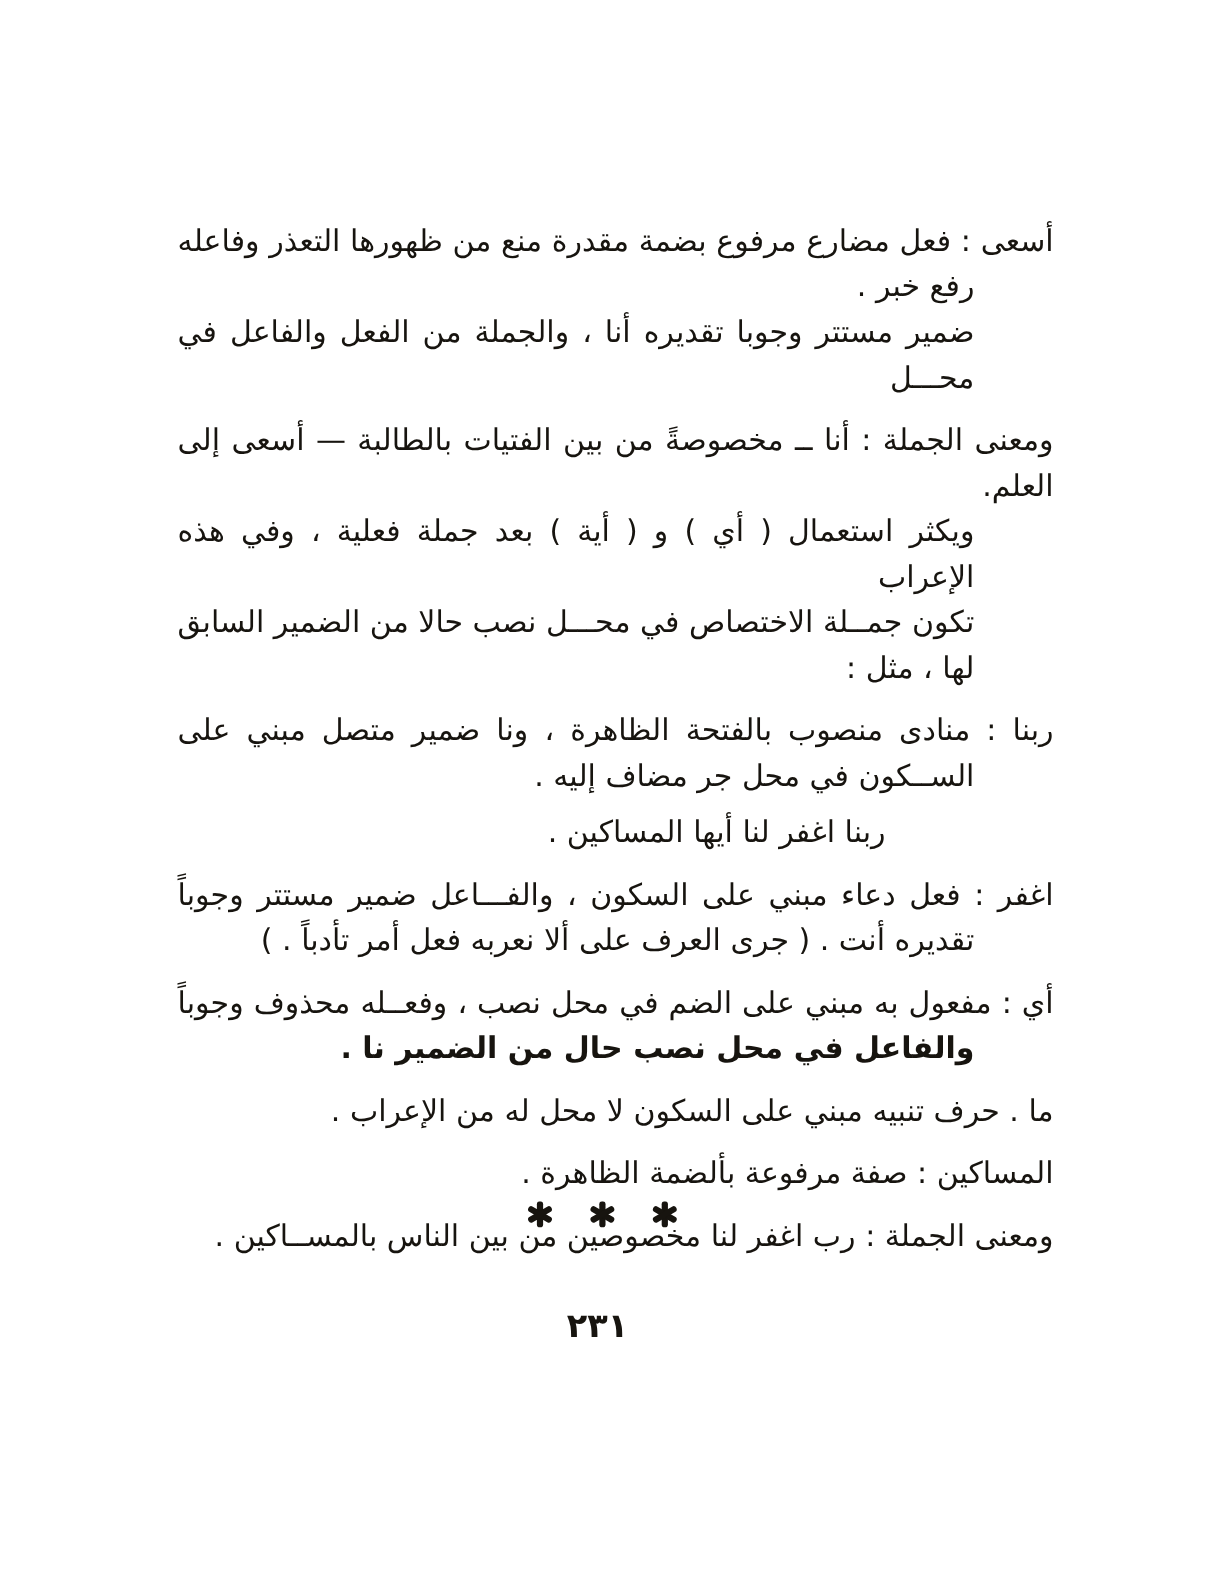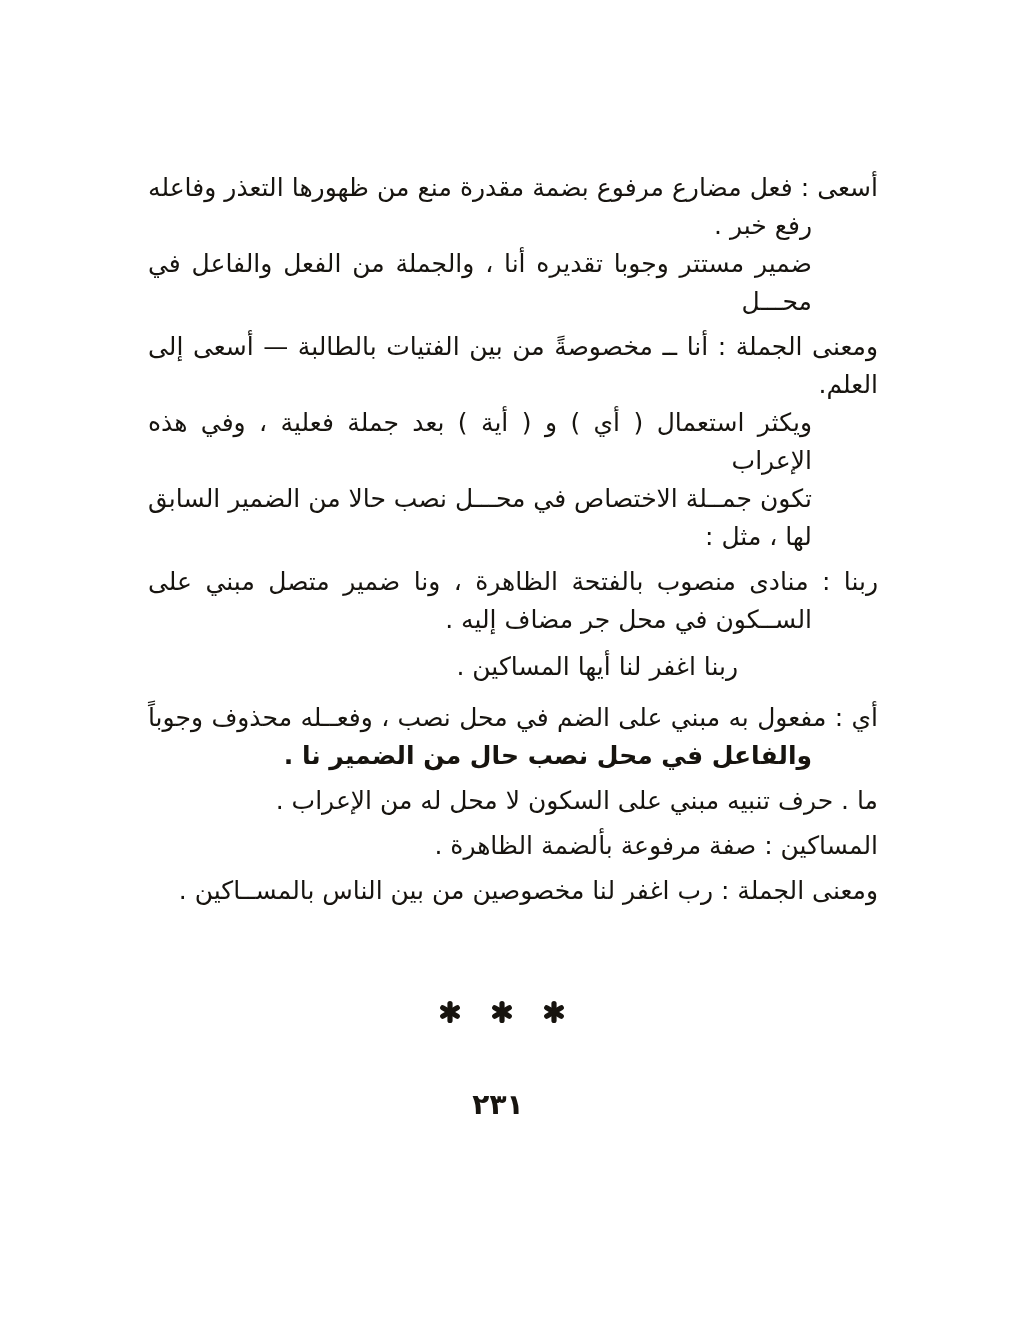--- a/index.html
+++ b/index.html
@@ -15,21 +15,21 @@
   }
   .textblock {
     position: absolute;
     top: 168px;
     right: 142px;
     width: 730px;
     direction: rtl;
     font-size: 25px;
     line-height: 38px;
   }
-  .para { margin: 1px 0 7px 0; }
+  .para { margin: 14px 0 7px 0; }
   .para.ex { margin: 9px 0 13px 0; }
   .l { text-align: right; white-space: normal; }
   .l.just { text-align: justify; text-align-last: justify; }
   .l.cont { padding-right: 66px; }
   .l.ex { padding-right: 140px; }
   .bold, .l.boldline { font-weight: 700; }
   .sep {
     position: absolute;
     top: 1001px;
     left: 0;
@@ -74,20 +74,24 @@
 
     <div class="para">
       <div class="l just">ربنا : منادى منصوب بالفتحة الظاهرة ، ونا ضمير متصل مبني على</div>
       <div class="l cont">الســكون في محل جر مضاف إليه .</div>
     </div>
 
     <div class="para ex">
       <div class="l ex">ربنا اغفر لنا أيها المساكين .</div>
     </div>
 
+    <div class="para">
+      <div class="l just">اغفر : فعل دعاء مبني على السكون ، والفـــاعل ضمير مستتر وجوباً</div>
+      <div class="l cont">تقديره أنت . ( جرى العرف على ألا نعربه فعل أمر تأدباً . )</div>
+    </div>
 
 
     <div class="para">
       <div class="l just">أي : مفعول به مبني على الضم في محل نصب ، وفعــله محذوف وجوباً</div>
       <div class="l cont boldline">والفاعل في محل نصب حال من الضمير نا .</div>
     </div>
 
     <div class="para">
       <div class="l">ما . حرف تنبيه مبني على السكون لا محل له من الإعراب .</div>
     </div>

